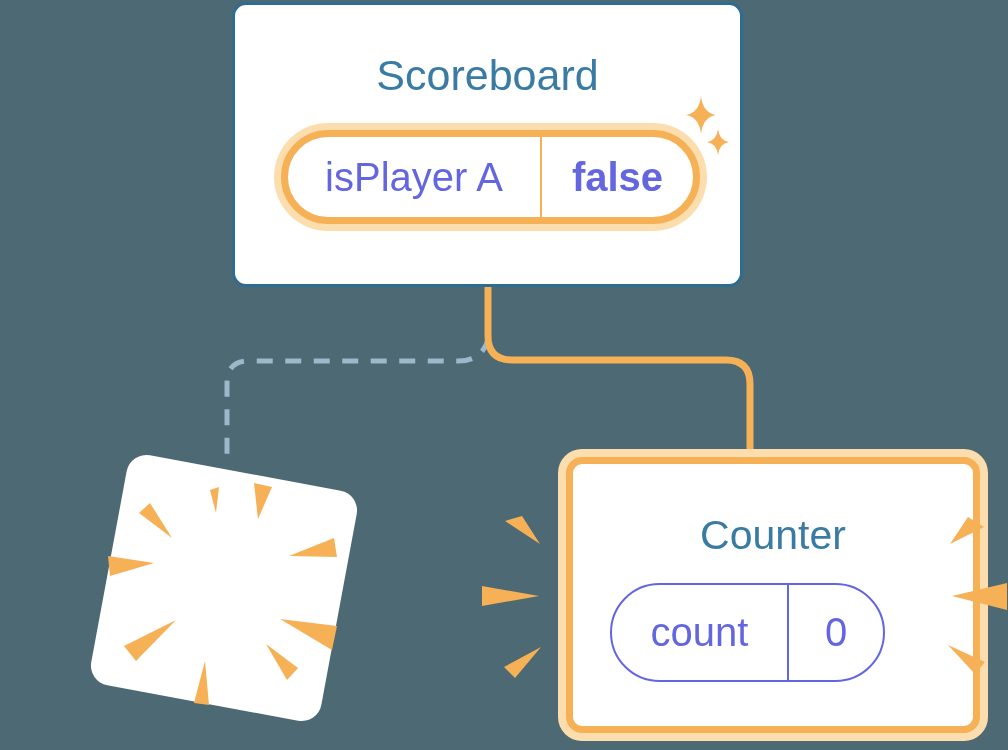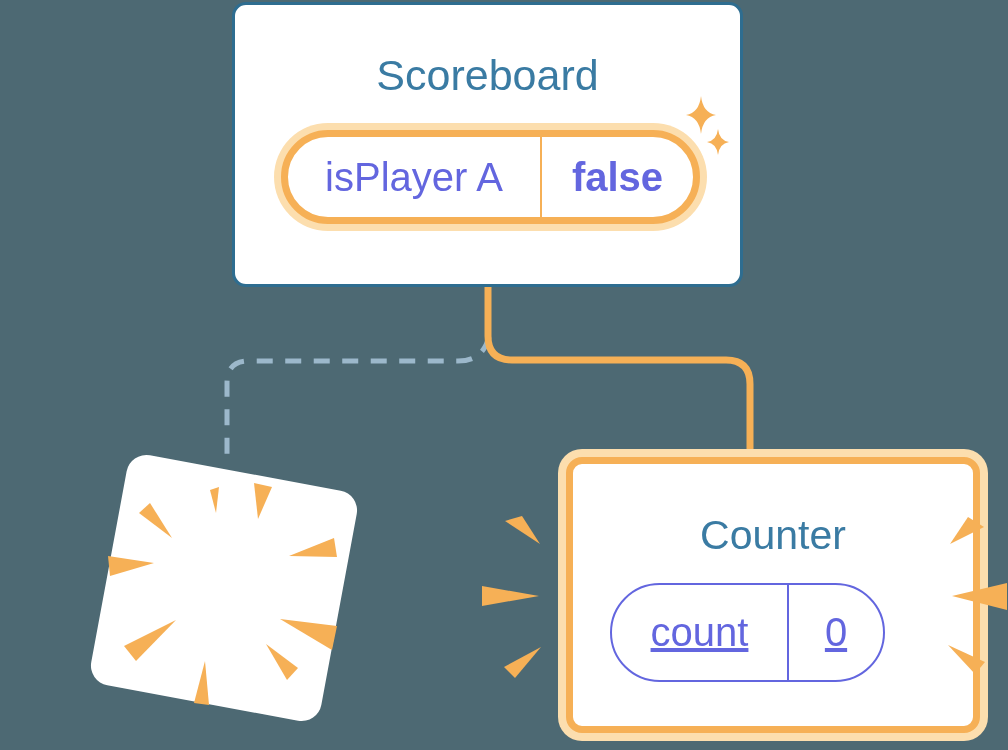--- a/index.html
+++ b/index.html
@@ -47,21 +47,21 @@
 
   #counter-card{
     left:566px;top:457px;width:414px;height:276px;
     border:7px solid var(--orange);border-radius:16px;
     box-shadow:0 0 0 8px var(--glow);
   }
   #counter-pill{
     left:37px;top:119px;width:275px;height:99px;border-radius:50px;
     border:2px solid var(--indigo);
   }
-  #counter-pill .cell{display:flex;align-items:center;justify-content:center;font-size:40px;text-decoration:underline;}
+  #counter-pill .cell{display:flex;align-items:center;justify-content:center;font-size:40px;}
   #counter-pill .cell.key{width:175px;}
   #counter-pill .cell.val{width:94px;}
   #counter-pill .divider{width:2px;background:var(--indigo);}
 
   #destroyed-card{
     left:107px;top:471px;width:234px;height:234px;
     border-radius:20px;transform:rotate(10.5deg);
   }
 </style>
 </head>

